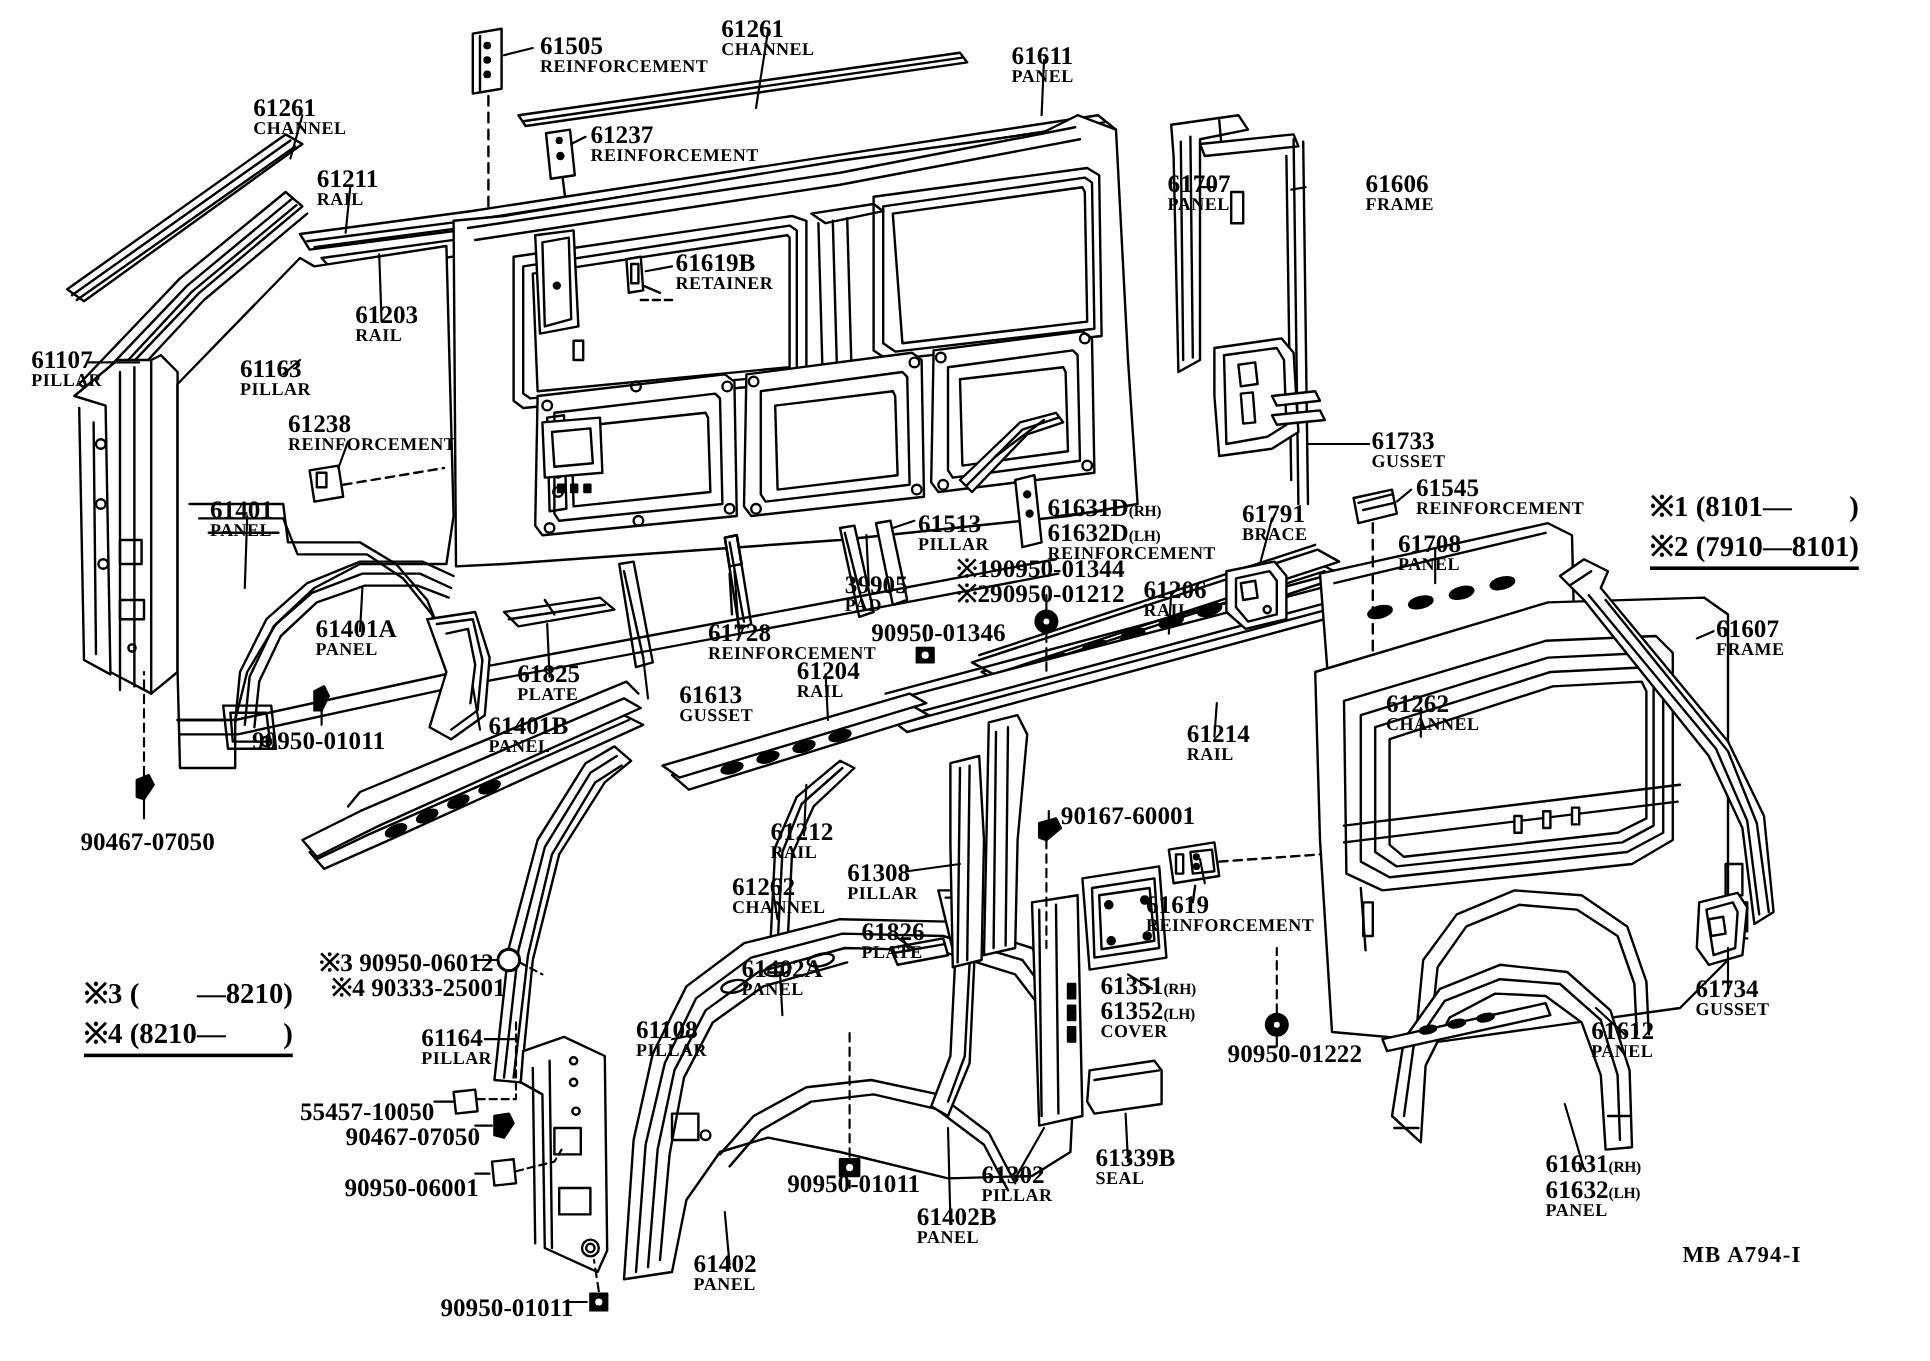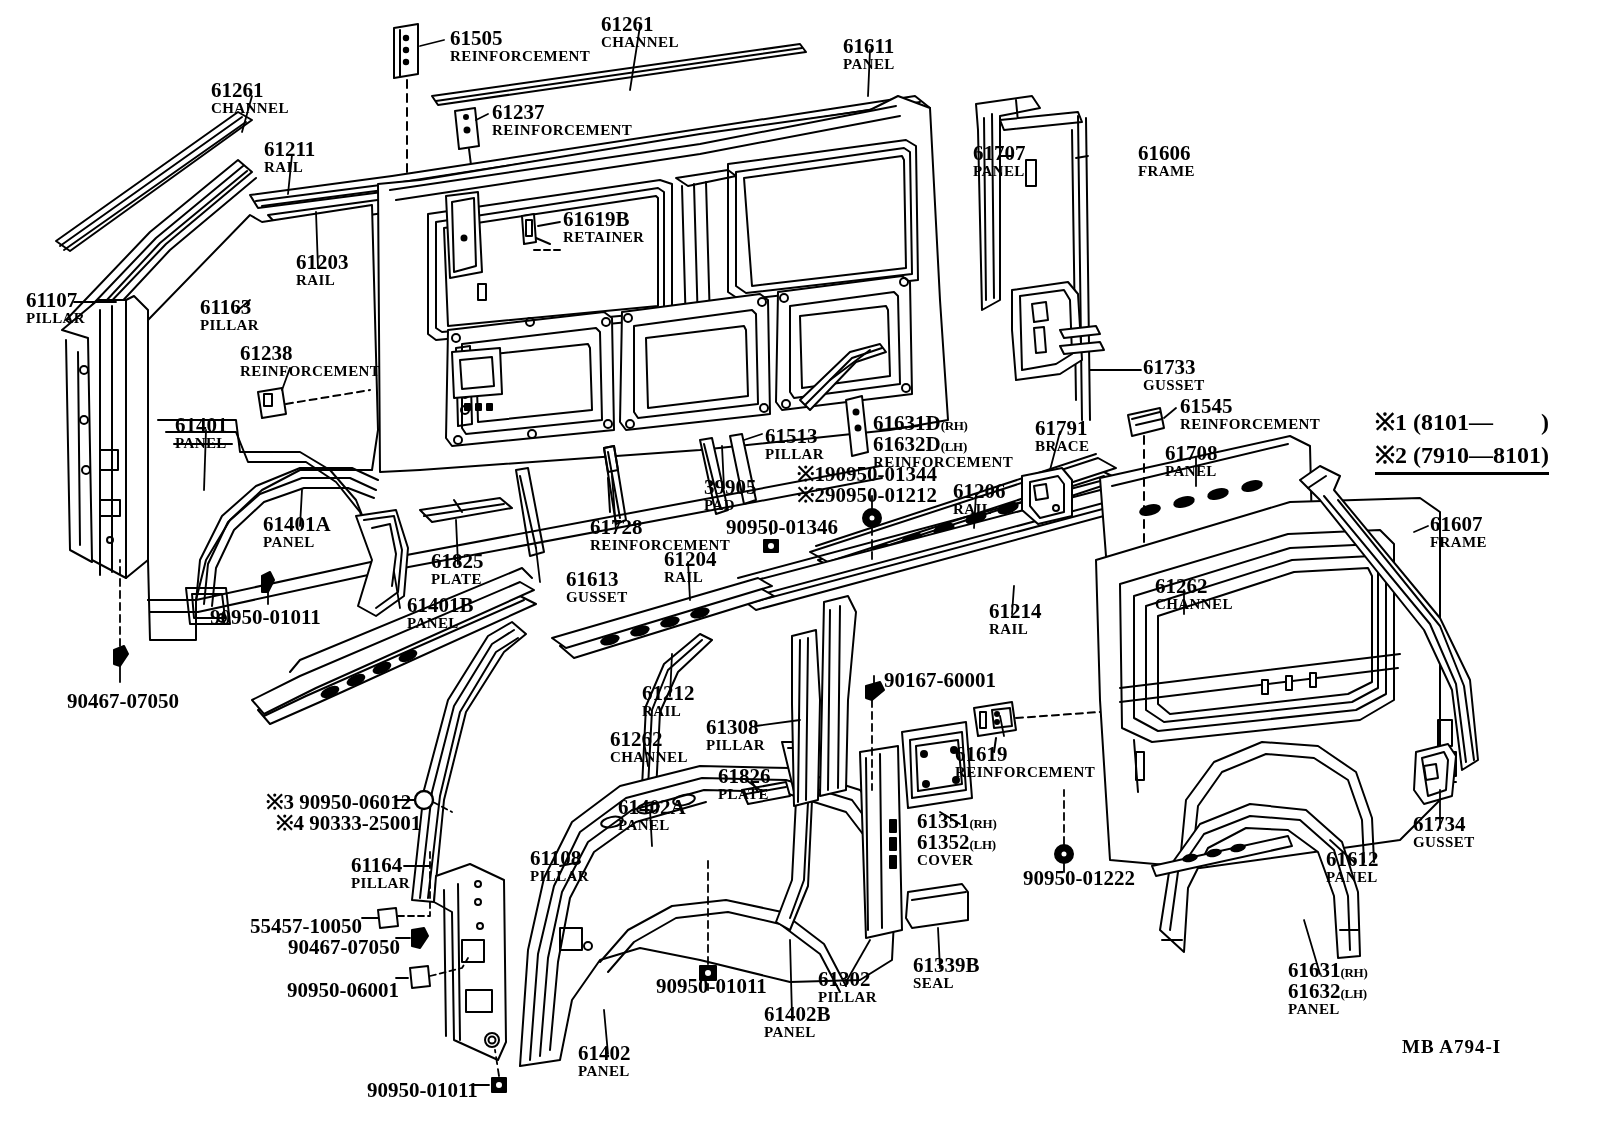--- a/index.html
+++ b/index.html
@@ -701,16 +701,21 @@
       <div class="lbl lft num" style="left: 656px; top: 976px;">90950-01011</div>
       <div class="lbl lft num" style="left: 367px; top: 1080px;">90950-01011</div>
     </div>
 
   <div class="notebox" style="left:1375px;top:404px;">
     <div class="nl">※1 (8101—        )</div>
     <div class="nl">※2 (7910—8101)</div>
     <div class="noteline"></div>
   </div>
 
+  <div class="notebox" style="left:70px;top:810px;">
+    <div class="nl">※3 (        —8210)</div>
+    <div class="nl">※4 (8210—        )</div>
+    <div class="noteline"></div>
+  </div>
 
   <div class="foot" style="left:1402px;top:1036px;">MB  A794-I</div>
 
 </div>
 
 </body></html>

